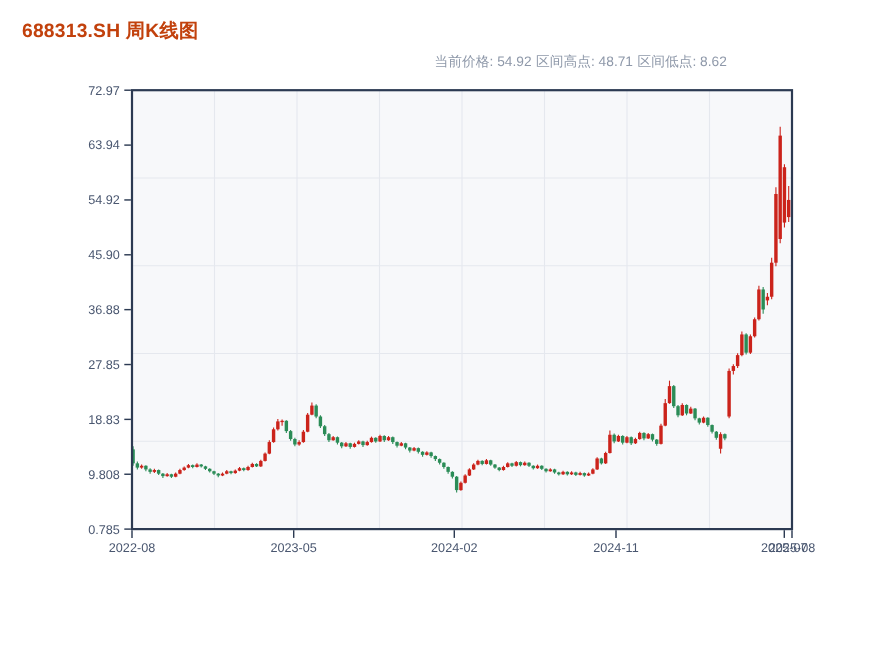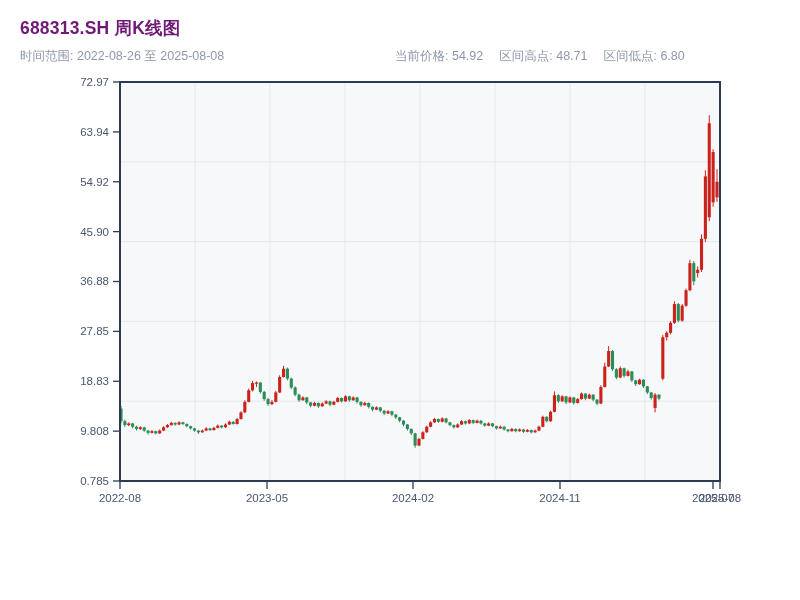--- a/index.html
+++ b/index.html
@@ -1,33 +1,32 @@
 <!DOCTYPE html>
 <html><head>
 <meta charset="utf-8">
 <style>
   html,body{margin:0;padding:0;background:#ffffff;}
   body{width:800px;height:600px;position:relative;font-family:"Liberation Sans","DejaVu Sans",sans-serif;overflow:hidden;}
-  .page-title{position:absolute;left:20px;top:16px;font-size:17.5px;font-weight:600;color:#701a75;letter-spacing:.2px;}
+  .page-title{position:absolute;left:20px;top:16px;font-size:17.5px;font-weight:600;color:#c2410c;letter-spacing:.2px;}
   .sub-row{position:absolute;left:20px;top:48px;width:760px;font-size:12.5px;color:#8e98a9;}
-  .sub-right{position:absolute;left:375px;top:0;display:flex;gap:16px;white-space:nowrap;}
+  .sub-right{position:absolute;left:375px;top:0;display:flex;gap:4px;white-space:nowrap;}
   svg#kchart{position:absolute;left:0;top:0;}
   svg text{font-family:"Liberation Sans","DejaVu Sans",sans-serif;}
 </style>
 </head>
 <body>
 
 <div>
   <div class="page-title">688313.SH 周K线图</div>
   <div class="sub-row">
-    <span>时间范围: 2022-08-26 至 2025-08-08</span>
     <span class="sub-right">
       <span>当前价格: 54.92</span>
       <span>区间高点: 48.71</span>
-      <span>区间低点: 6.80</span>
+      <span>区间低点: 8.62</span>
     </span>
   </div>
   <svg id="kchart" width="800" height="600" viewBox="0 0 800 600">
       <rect x="120" y="82" width="600" height="399" fill="#f7f8fa"></rect>
       <g>
         <line x1="195" y1="82" x2="195" y2="481" stroke="#e5e8ee" stroke-width="1"></line>
         <line x1="270" y1="82" x2="270" y2="481" stroke="#e5e8ee" stroke-width="1"></line>
         <line x1="345" y1="82" x2="345" y2="481" stroke="#e5e8ee" stroke-width="1"></line>
         <line x1="420" y1="82" x2="420" y2="481" stroke="#e5e8ee" stroke-width="1"></line>
         <line x1="495" y1="82" x2="495" y2="481" stroke="#e5e8ee" stroke-width="1"></line>

